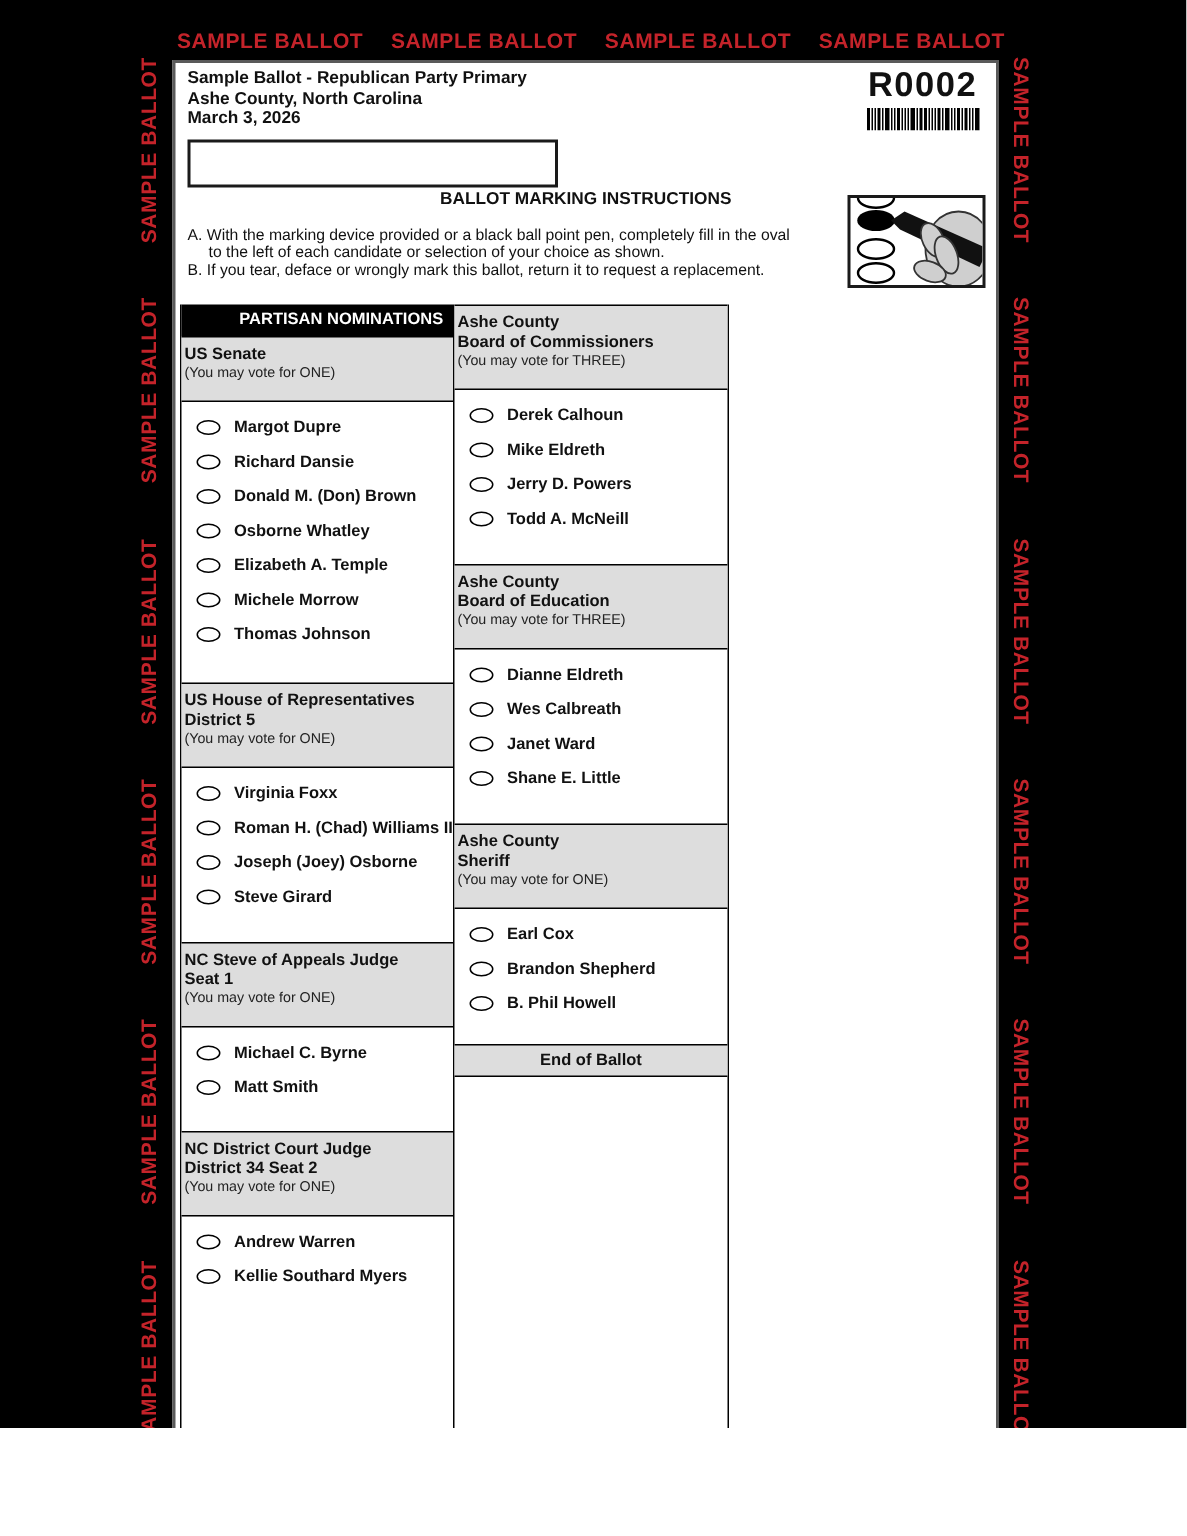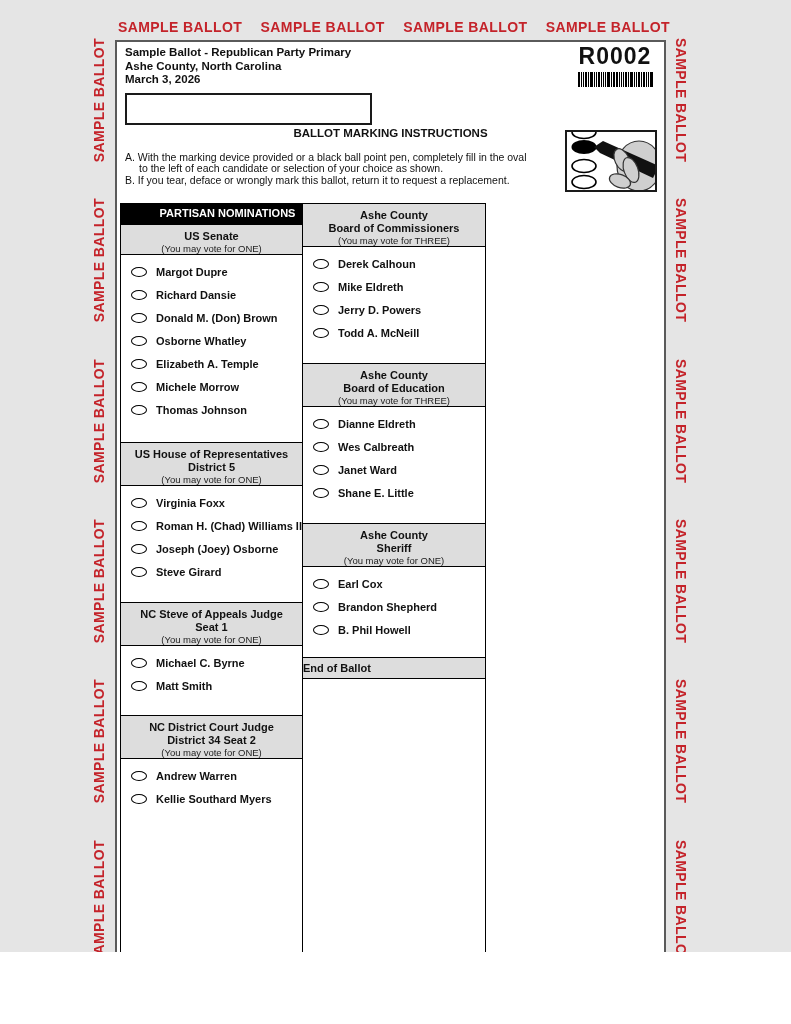--- a/index.html
+++ b/index.html
@@ -1,16 +1,16 @@
 <!DOCTYPE html>
 <html><head>
 <meta charset="utf-8">
 <style>
   html,body{margin:0;padding:0;background:#fff;}
-  .page{position:relative;width:791px;height:952px;background:#e5e5e5;overflow:hidden;
+  .page{position:relative;width:791px;height:952px;background:#000000;overflow:hidden;
         font-family:"Liberation Sans","DejaVu Sans",sans-serif;color:#111;}
 
   
   .wm{color:var(--wm-color,#c4232a);font-weight:bold;font-size:14px;letter-spacing:.4px;white-space:nowrap;}
   .wm-row{position:absolute;left:118px;width:552px;display:flex;justify-content:space-between;}
   .wm-row.top{top:19px;}
   .wm-row.bottom{top:987px;}
   .wm-col{position:absolute;top:38px;height:926px;width:18px;display:flex;flex-direction:column;
           justify-content:space-between;align-items:center;}
   .wm-col.left{left:90px;}
@@ -38,31 +38,31 @@
   
   .cols{position:absolute;left:3px;top:161px;bottom:0;right:0;display:flex;}
   .col{box-sizing:border-box;}
   .col1{width:183px;border-left:1px solid #000;border-right:1px solid #000;}
   .col2{width:183px;border-right:1px solid #000;}
   .col3{flex:1;}
 
   .partisan-bar{height:21px;line-height:21px;background:#000;color:#fff;text-align:center;
                 font-weight:bold;font-size:11px;padding-left:32px;}
   .contest-header{background:#dddddd;border-top:1px solid #000;border-bottom:1px solid #000;
-                  text-align:center;padding:5px 2px 0;box-sizing:border-box;}
+                  padding:5px 2px 13px;box-sizing:border-box;}
   .ct-line{font-weight:bold;font-size:11px;line-height:13px;}
   .ct-note{font-size:9.5px;line-height:11px;color:#222;}
   .cand-list{padding:5px 0 2px;}
   .cand-row{height:23px;display:flex;align-items:center;}
   .oval{width:14px;height:8px;border:1.4px solid #000;border-radius:50%;margin:0 9px 0 10px;
         flex:0 0 auto;background:#fff;}
   .cand-name{font-weight:bold;font-size:11px;white-space:nowrap;}
   .spacer{width:100%;}
   .end-bar{height:22px;line-height:20px;background:#dddddd;border-top:1px solid #000;border-bottom:1px solid #000;
-           font-weight:bold;font-size:11px;box-sizing:border-box;}
+           text-align:center;font-weight:bold;font-size:11px;box-sizing:border-box;}
 </style>
 </head>
 <body>
 
 <div class="page" style="--wm-color: #c4232a;">
 
   <div class="wm-row top">
     <span class="wm">SAMPLE BALLOT</span>
     <span class="wm">SAMPLE BALLOT</span>
     <span class="wm">SAMPLE BALLOT</span>

